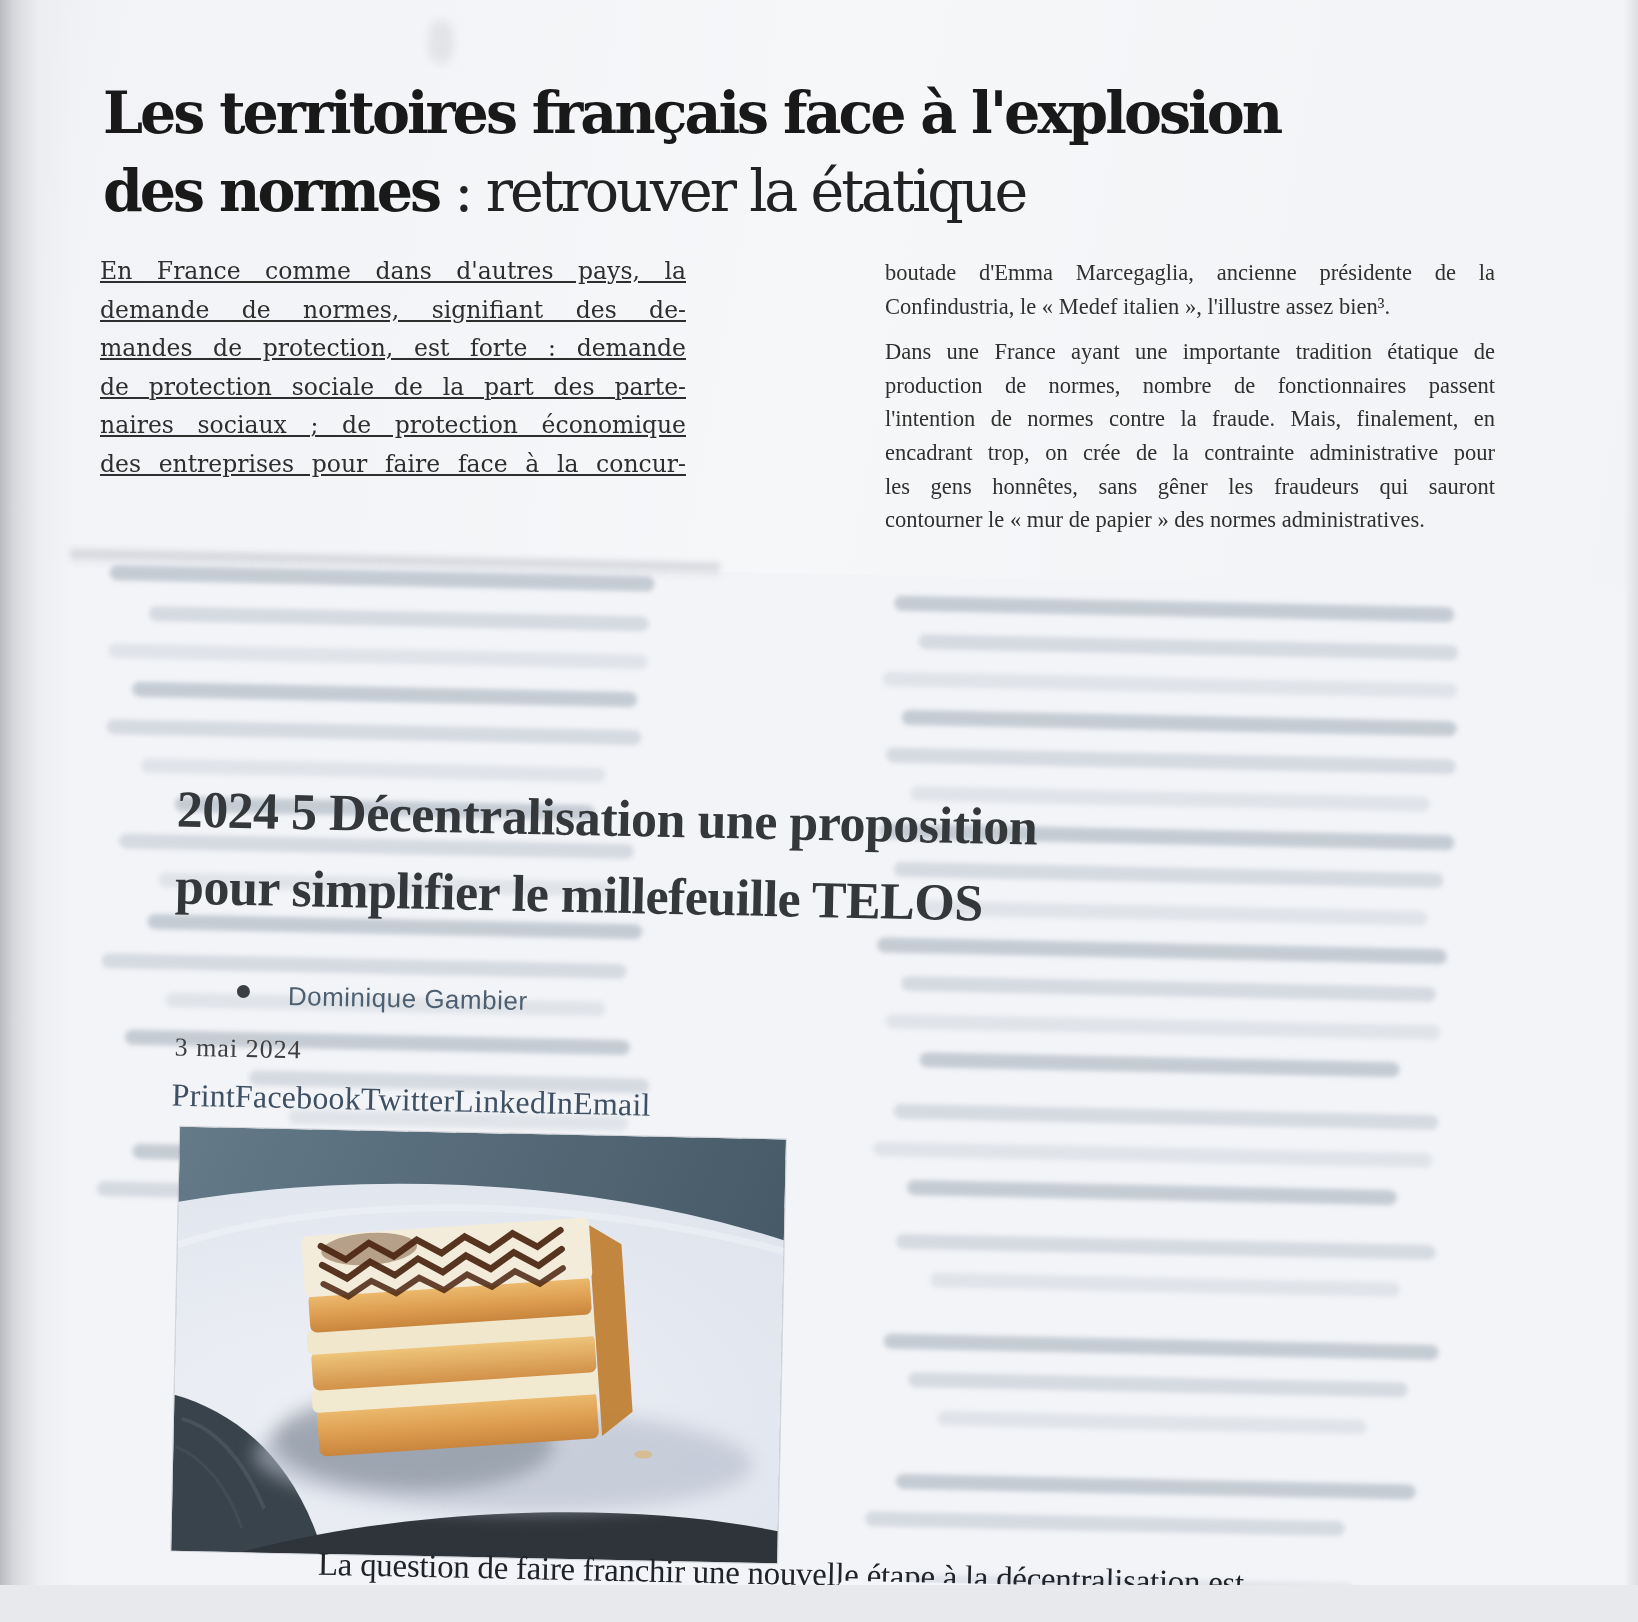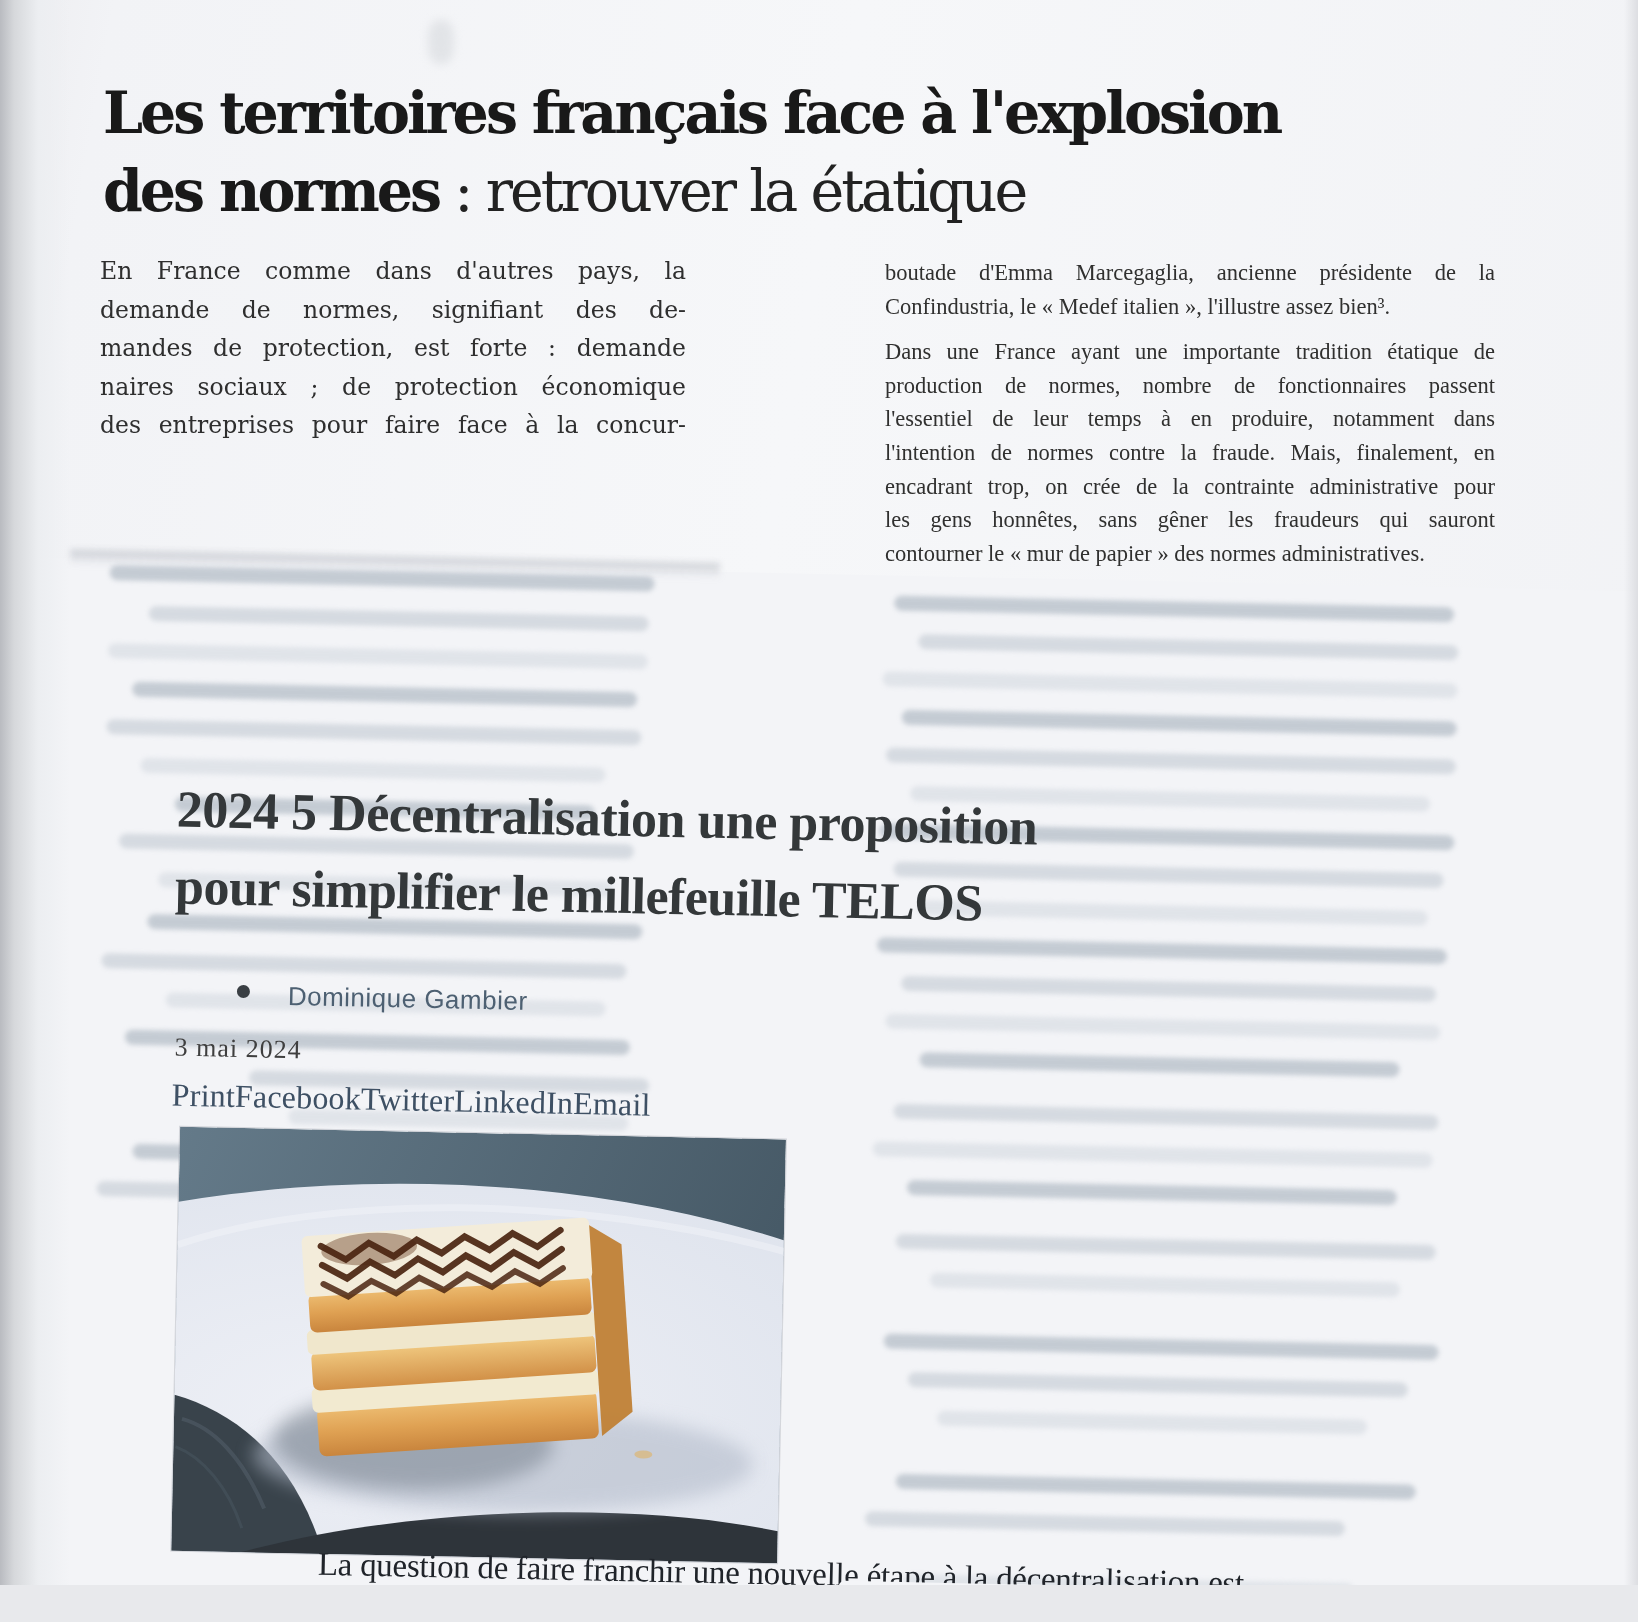--- a/index.html
+++ b/index.html
@@ -13,21 +13,21 @@
       background:linear-gradient(to left,#dddee2 0,rgba(243,244,246,0) 14px);}
   .top-mark{position:absolute;left:428px;top:20px;width:26px;height:44px;background:#d4d7db;
       border-radius:40%;filter:blur(5px);opacity:.55;}
 
   
   .mag-title{position:absolute;left:103px;top:74px;width:1350px;color:#191919;
       font-family:"DejaVu Serif", serif;font-weight:bold;font-size:57px;line-height:78px;letter-spacing:-3px;}
   .mag-title .light{font-weight:normal;color:#222;}
   .col{position:absolute;color:#2e2e2e;}
   .col-left{left:100px;top:252px;width:586px;font-family:"DejaVu Serif", serif;
-      font-size:23.5px;line-height:38.6px;}
+      font-size:23.5px;line-height:38.6px;text-decoration:underline;}
   .col-right{left:885px;top:256px;width:610px;font-family:"Liberation Serif", serif;
       font-size:22.5px;line-height:33.6px;color:#30302f;}
   .lines .ln{text-align:justify;text-align-last:justify;white-space:nowrap;}
   .lines.para-end .ln:last-child{text-align-last:left;}
   .col-right .para{margin-bottom:12px;}
 
   
   .overlay{position:absolute;left:-40px;top:556px;width:1762px;height:1210px;
       background:#f3f4f7;transform:rotate(1.2deg);transform-origin:0 0;z-index:3;}
   .overlay-edge{position:absolute;left:110px;top:-9px;width:650px;height:16px;
@@ -66,33 +66,33 @@
   <div>
     <div class="mag-title">
       <div>Les territoires français face à l'explosion</div>
       <div><span>des normes</span><span class="light"> : </span><span class="light">retrouver la étatique</span></div>
     </div>
 
     <div class="col col-left lines">
         <div class="ln">En France comme dans d'autres pays, la</div>
         <div class="ln">demande de normes, signifiant des de-</div>
         <div class="ln">mandes de protection, est forte : demande</div>
+        <div class="ln">de protection sociale de la part des parte-</div>
         <div class="ln">naires sociaux ; de protection économique</div>
         <div class="ln">des entreprises pour faire face à la concur-</div>
       </div>
 
     <div class="col col-right">
       <div class="para lines para-end">
           <div class="ln">boutade d'Emma Marcegaglia, ancienne présidente de la</div>
           <div class="ln">Confindustria, le « Medef italien », l'illustre assez bien³.</div>
         </div>
       <div class="para lines para-end">
           <div class="ln">Dans une France ayant une importante tradition étatique de</div>
           <div class="ln">production de normes, nombre de fonctionnaires passent</div>
-          <div class="ln">l'essentiel de leur temps à en produire, notamment dans</div>
           <div class="ln">l'intention de normes contre la fraude. Mais, finalement, en</div>
           <div class="ln">encadrant trop, on crée de la contrainte administrative pour</div>
           <div class="ln">les gens honnêtes, sans gêner les fraudeurs qui sauront</div>
           <div class="ln">contourner le « mur de papier » des normes administratives.</div>
         </div>
     </div>
   </div>
 
   <div class="overlay">
     <div class="overlay-edge"></div>

